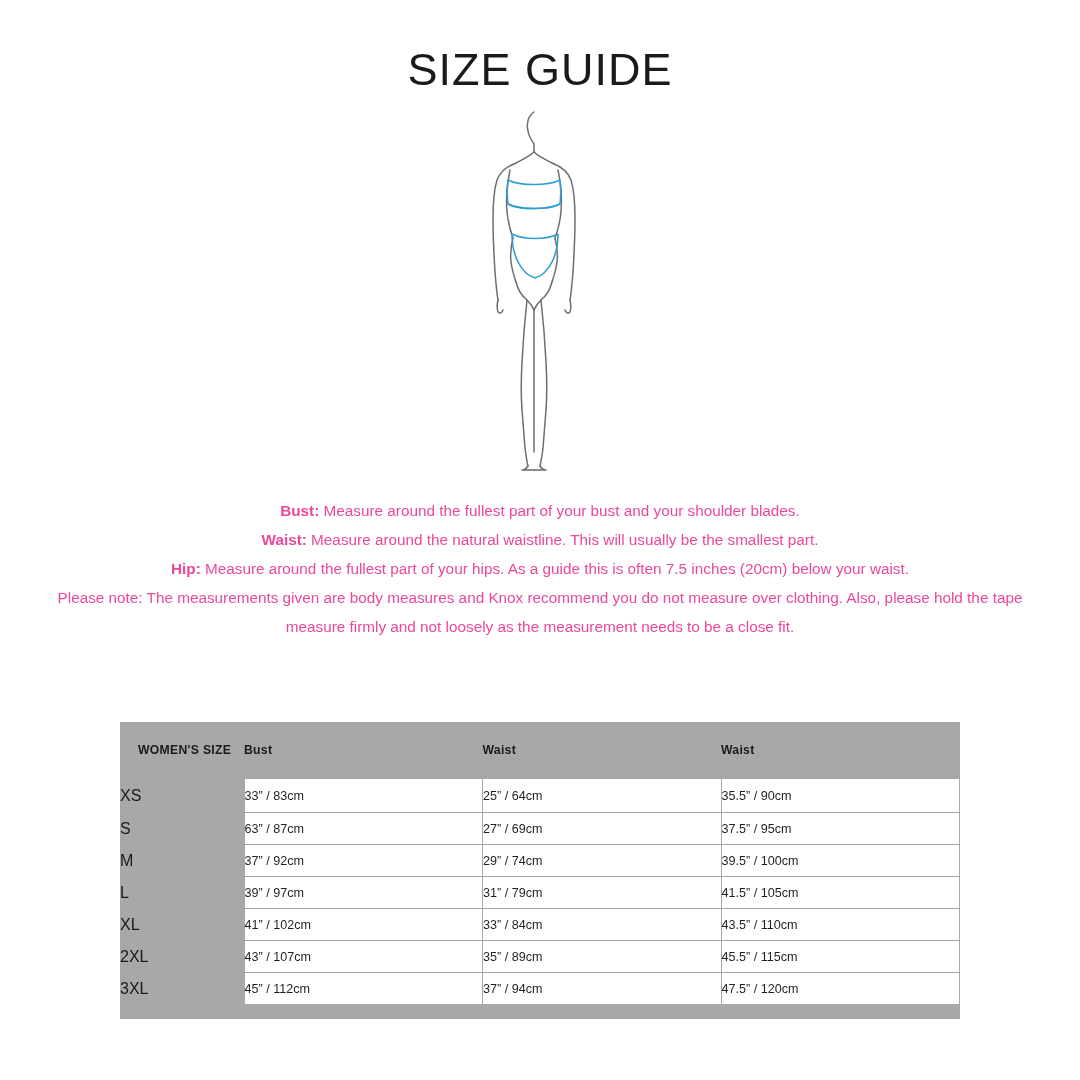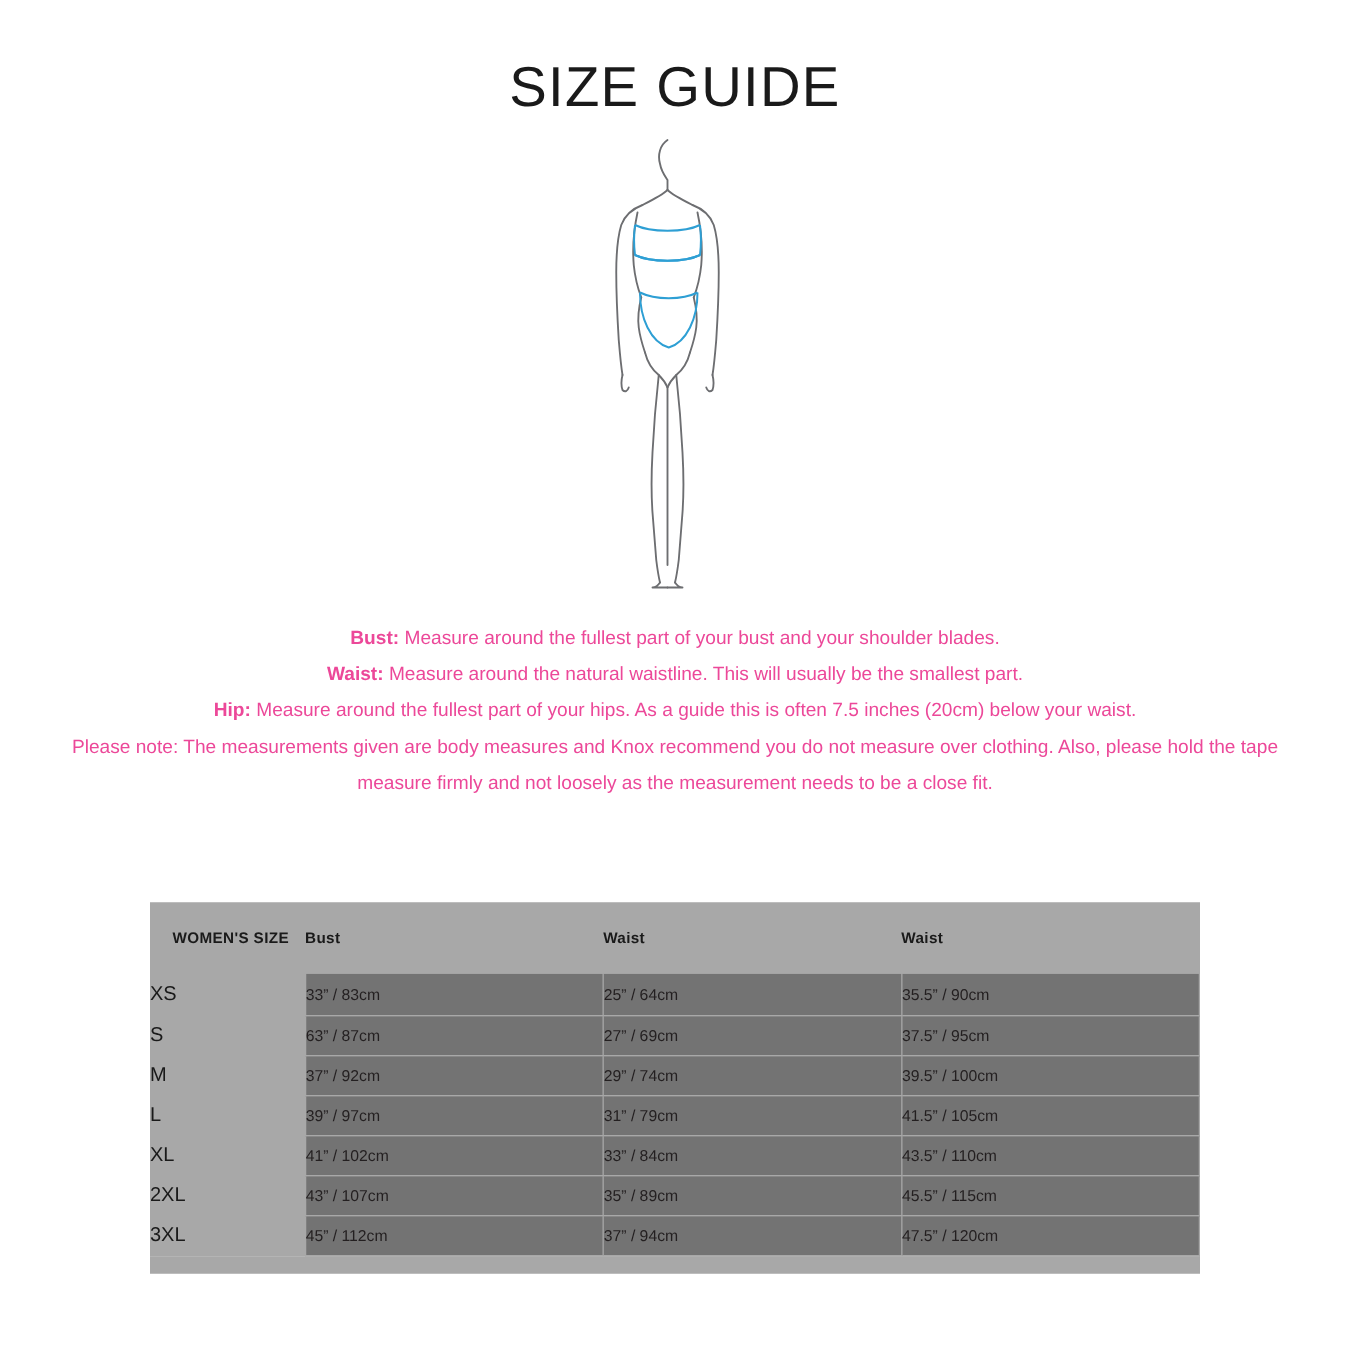--- a/index.html
+++ b/index.html
@@ -92,21 +92,21 @@
     font-weight: 700;
     font-size: 12.2px;
     letter-spacing: 0.3px;
   }
   table.size-table thead th.first {
     text-align: left;
     padding-left: 18px;
   }
   table.size-table tbody td {
     height: 31px;
-    background: #737373;
+    background: #ffffff;
     border: 1px solid #a8a8a8;
     color: #231f20;
     font-size: 12.6px;
   }
   table.size-table tbody td.sizecell {
     background: #a8a8a8;
     border: none;
     font-size: 16px;
     color: #1a1a1a;
   }

